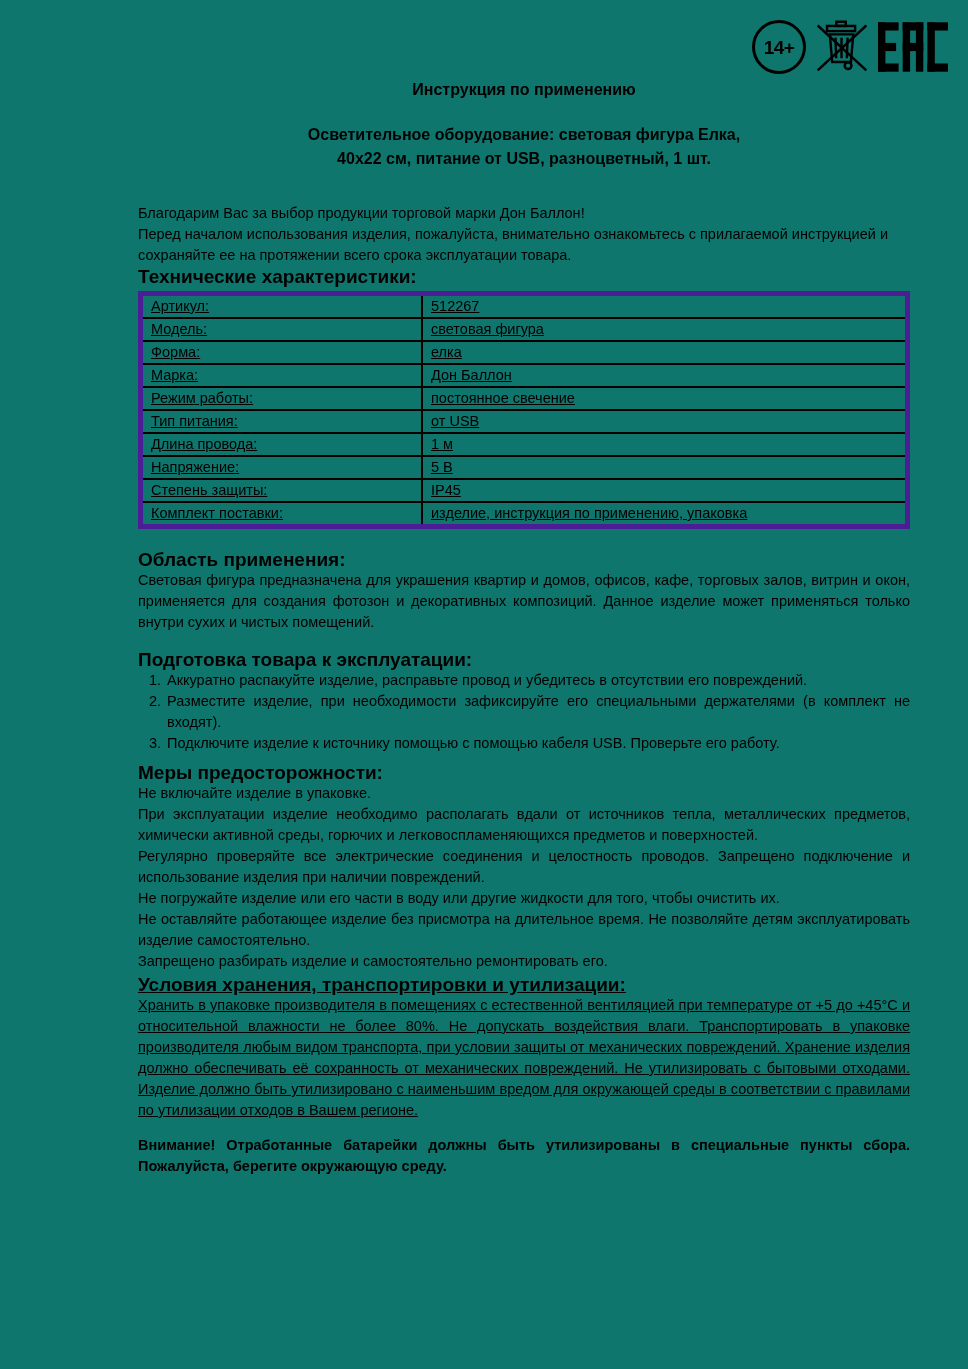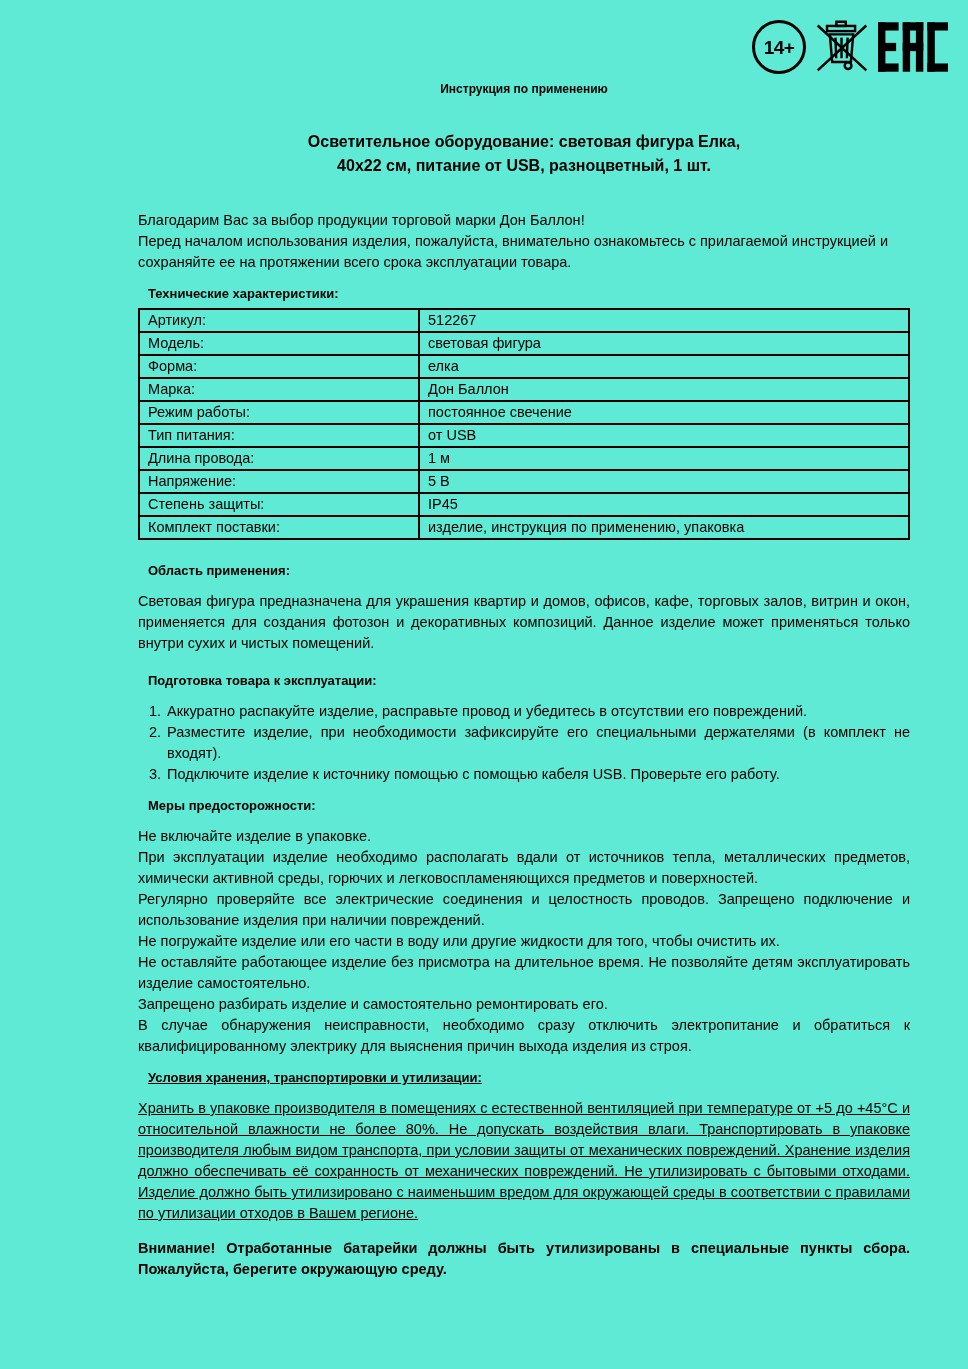--- a/index.html
+++ b/index.html
@@ -1,21 +1,21 @@
 <!DOCTYPE html>
 <html lang="ru"><head>
 <meta charset="utf-8">
 <style>
   html, body { margin: 0; padding: 0; background: #ffffff; }
   .page {
     position: relative;
     width: 968px;
     min-height: 1369px;
     box-sizing: border-box;
-    background: #5eead4;
+    background: #0f766e;
     color: #000000;
     font-family: "Liberation Sans", sans-serif;
     font-size: 14.5px;
     line-height: 21px;
     padding: 80px 58px 60px 138px;
   }
   
   .badges {
     position: absolute;
     top: 18px;
@@ -40,50 +40,51 @@
   .eac svg { display: block; width: 70px; height: 50px; }
   .sr {
     position: absolute;
     width: 1px; height: 1px;
     overflow: hidden;
     clip: rect(0 0 0 0);
     white-space: nowrap;
   }
   
   .doc-title {
-    margin: 0 0 31px 0;
+    margin: 0 0 24px 0;
     text-align: center;
-    font-size: 12px;
+    font-size: 16px;
     font-weight: bold;
     line-height: 19px;
   }
   .doc-subtitle {
     margin: 0 0 32px 0;
     text-align: center;
     font-size: 16px;
     font-weight: bold;
     line-height: 24px;
   }
   .section-heading {
-    margin: 10px;
-    font-size: 13px;
+    margin: 0;
+    font-size: 19px;
     font-weight: bold;
     line-height: 21px;
   }
   
   p.body-text { margin: 0; }
   .just { text-align: justify; }
   .intro-p1 { margin: 0 0 20px 0; }
   .intro-p2 { margin: 0 0 20px 0; }
   
   .specs-heading { margin-bottom: 4px; }
   table.specs {
     width: 100%;
     border-collapse: collapse;
-    border: 2px solid #4c1d95;
+    border: 5px solid #4c1d95;
+    text-decoration: underline;
   }
   table.specs td {
     border: 2px solid #000;
     height: 20px;
     padding: 0 8px;
     font-size: 14.5px;
     vertical-align: middle;
     white-space: nowrap;
   }
   table.specs td.c1 { width: 262px; }
@@ -216,21 +217,20 @@
   </div>
 
   <div class="sec-precautions">
     <h2 class="section-heading">Меры предосторожности:</h2>
     <p class="body-text just">Не включайте изделие в упаковке.</p>
     <p class="body-text just">При эксплуатации изделие необходимо располагать вдали от источников тепла, металлических предметов, химически активной среды, горючих и легковоспламеняющихся предметов и поверхностей.</p>
     <p class="body-text just">Регулярно проверяйте все электрические соединения и целостность проводов. Запрещено подключение и использование изделия при наличии повреждений.</p>
     <p class="body-text just">Не погружайте изделие или его части в воду или другие жидкости для того, чтобы очистить их.</p>
     <p class="body-text just">Не оставляйте работающее изделие без присмотра на длительное время. Не позволяйте детям эксплуатировать изделие самостоятельно.</p>
     <p class="body-text just">Запрещено разбирать изделие и самостоятельно ремонтировать его.</p>
-    <p class="body-text just">В случае обнаружения неисправности, необходимо сразу отключить электропитание и обратиться к квалифицированному электрику для выяснения причин выхода изделия из строя.</p>
   </div>
 
   <div class="sec-storage">
     <h2 class="section-heading">Условия хранения, транспортировки и утилизации:</h2>
     <p class="body-text just">Хранить в упаковке производителя в помещениях с естественной вентиляцией при температуре от +5 до +45°С и относительной влажности не более 80%. Не допускать воздействия влаги. Транспортировать в упаковке производителя любым видом транспорта, при условии защиты от механических повреждений. Хранение изделия должно обеспечивать её сохранность от механических повреждений. Не утилизировать с бытовыми отходами. Изделие должно быть утилизировано с наименьшим вредом для окружающей среды в соответствии с правилами по утилизации отходов в Вашем регионе.</p>
   </div>
 
   <div class="sec-attention">
     <p class="body-text just">Внимание! Отработанные батарейки должны быть утилизированы в специальные пункты сбора. Пожалуйста, берегите окружающую среду.</p>
   </div>

